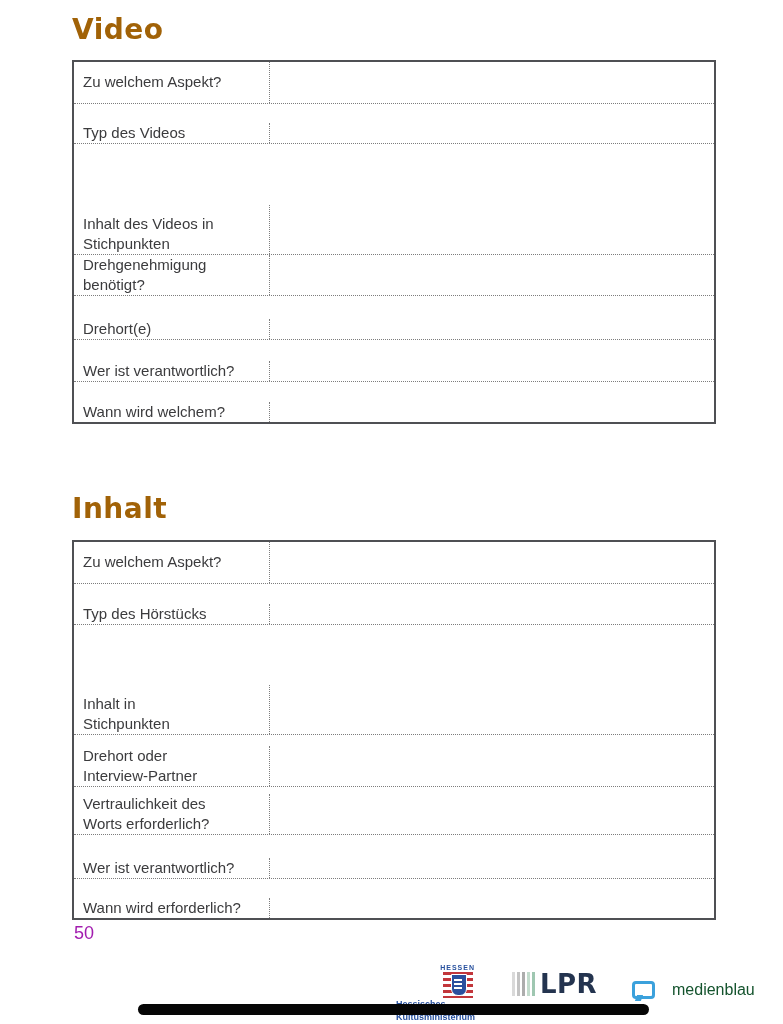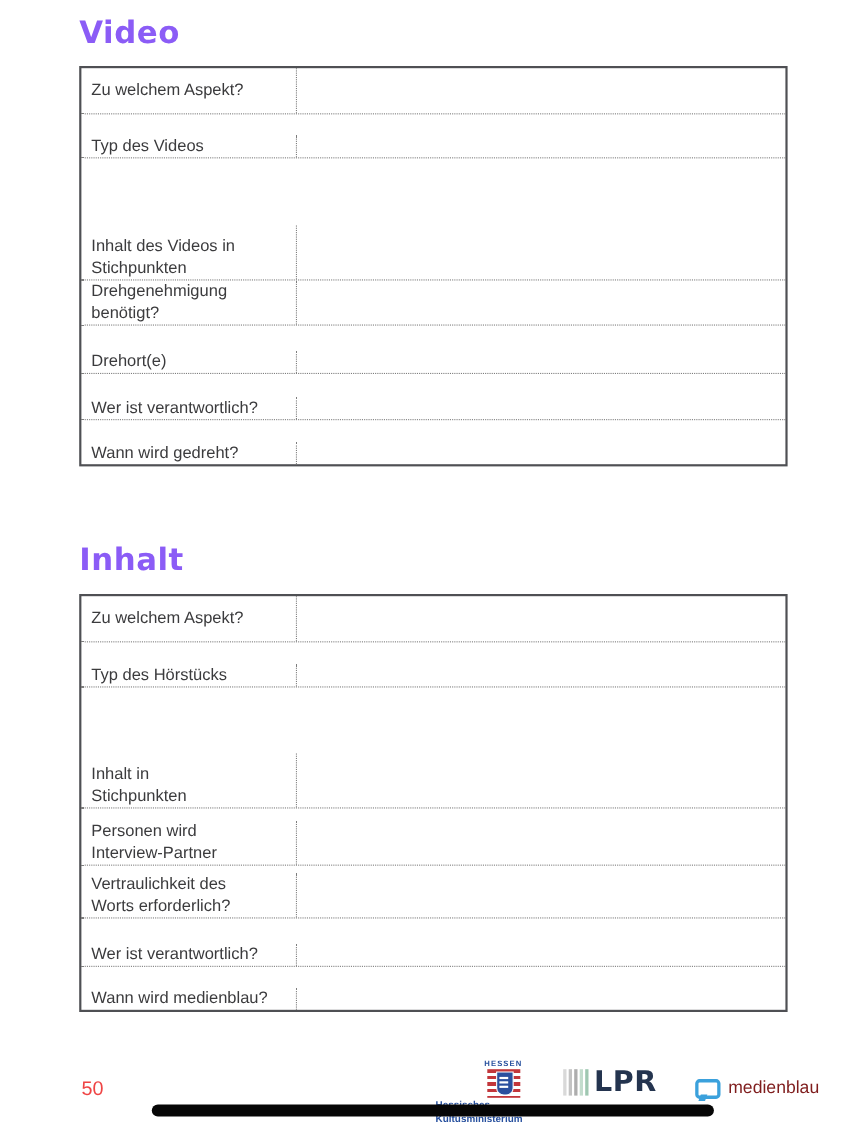--- a/index.html
+++ b/index.html
@@ -10,21 +10,21 @@
     position: relative;
     overflow: hidden;
   }
   .section-title {
     position: absolute;
     left: 72px;
     margin: 0;
     font-size: 28px;
     font-weight: 700;
     letter-spacing: 0.5px;
-    color: #8b5cf6;
+    color: #a16207;
     font-family: "DejaVu Sans", sans-serif;
   }
   .wtable {
     position: absolute;
     left: 72px;
     width: 644px;
     border: 2px solid #4f5054;
     box-sizing: border-box;
     background: #ffffff;
   }
@@ -48,23 +48,23 @@
   }
   .cell.value { flex: 1 1 auto; }
   .wrow.top-align .cell.label {
     align-items: flex-start;
     padding-top: 9px;
   }
 
   
   .page-number {
     position: absolute;
-    left: 74px; top: 979px;
+    left: 74px; top: 923px;
     font-size: 18px;
-    color: #ef4444;
+    color: #a21caf;
   }
   .hessen-logo {
     position: absolute;
     left: 386px; top: 964px;
     display: flex;
     align-items: flex-end;
     flex-direction: column;
   }
   .hessen-left { display: flex; flex-direction: column; align-items: center; }
   .hessen-state {
@@ -137,23 +137,23 @@
   }
   .mb-icon::after {
     content: "";
     position: absolute;
     left: 1px; bottom: -5px;
     width: 6px; height: 6px;
     background: #3ba1dc;
     transform: skewX(-20deg);
   }
   .mb-text {
-    margin-left: 7px;
+    margin-left: 17px;
     font-size: 16px;
-    color: #7f1d1d;
+    color: #14532d;
   }
   .scrollbar-thumb {
     position: absolute;
     left: 138px; top: 1004px;
     width: 511px; height: 11px;
     border-radius: 6px;
     background: #060606;
   }
 </style>
 </head>
@@ -183,21 +183,21 @@
     </div>
     <div class="wrow" style="height:44px">
       <div class="cell label">Drehort(e)</div>
       <div class="cell value"></div>
     </div>
     <div class="wrow" style="height:42px">
       <div class="cell label">Wer ist verantwortlich?</div>
       <div class="cell value"></div>
     </div>
     <div class="wrow" style="height:41px">
-      <div class="cell label">Wann wird gedreht?</div>
+      <div class="cell label">Wann wird welchem?</div>
       <div class="cell value"></div>
     </div>
   </div>
 
   <h1 class="section-title" style="top:492px">Inhalt</h1>
 
   <div class="wtable" style="top:540px">
     <div class="wrow" style="height:41px">
       <div class="cell label">Zu welchem Aspekt?</div>
       <div class="cell value"></div>
@@ -205,35 +205,35 @@
     <div class="wrow" style="height:41px">
       <div class="cell label">Typ des Hörstücks</div>
       <div class="cell value"></div>
     </div>
     <div class="wrow top-align" style="height:110px">
       <div class="cell label">Inhalt in
 Stichpunkten</div>
       <div class="cell value"></div>
     </div>
     <div class="wrow" style="height:52px">
-      <div class="cell label">Personen wird
+      <div class="cell label">Drehort oder
 Interview-Partner</div>
       <div class="cell value"></div>
     </div>
     <div class="wrow" style="height:48px">
       <div class="cell label">Vertraulichkeit des
 Worts erforderlich?</div>
       <div class="cell value"></div>
     </div>
     <div class="wrow" style="height:44px">
       <div class="cell label">Wer ist verantwortlich?</div>
       <div class="cell value"></div>
     </div>
     <div class="wrow" style="height:40px">
-      <div class="cell label">Wann wird medienblau?</div>
+      <div class="cell label">Wann wird erforderlich?</div>
       <div class="cell value"></div>
     </div>
   </div>
 
   <div class="page-number">50</div>
 
   <div class="hessen-logo">
     <div class="hessen-left">
       <div class="hessen-state">HESSEN</div>
       <div class="hessen-flag">

